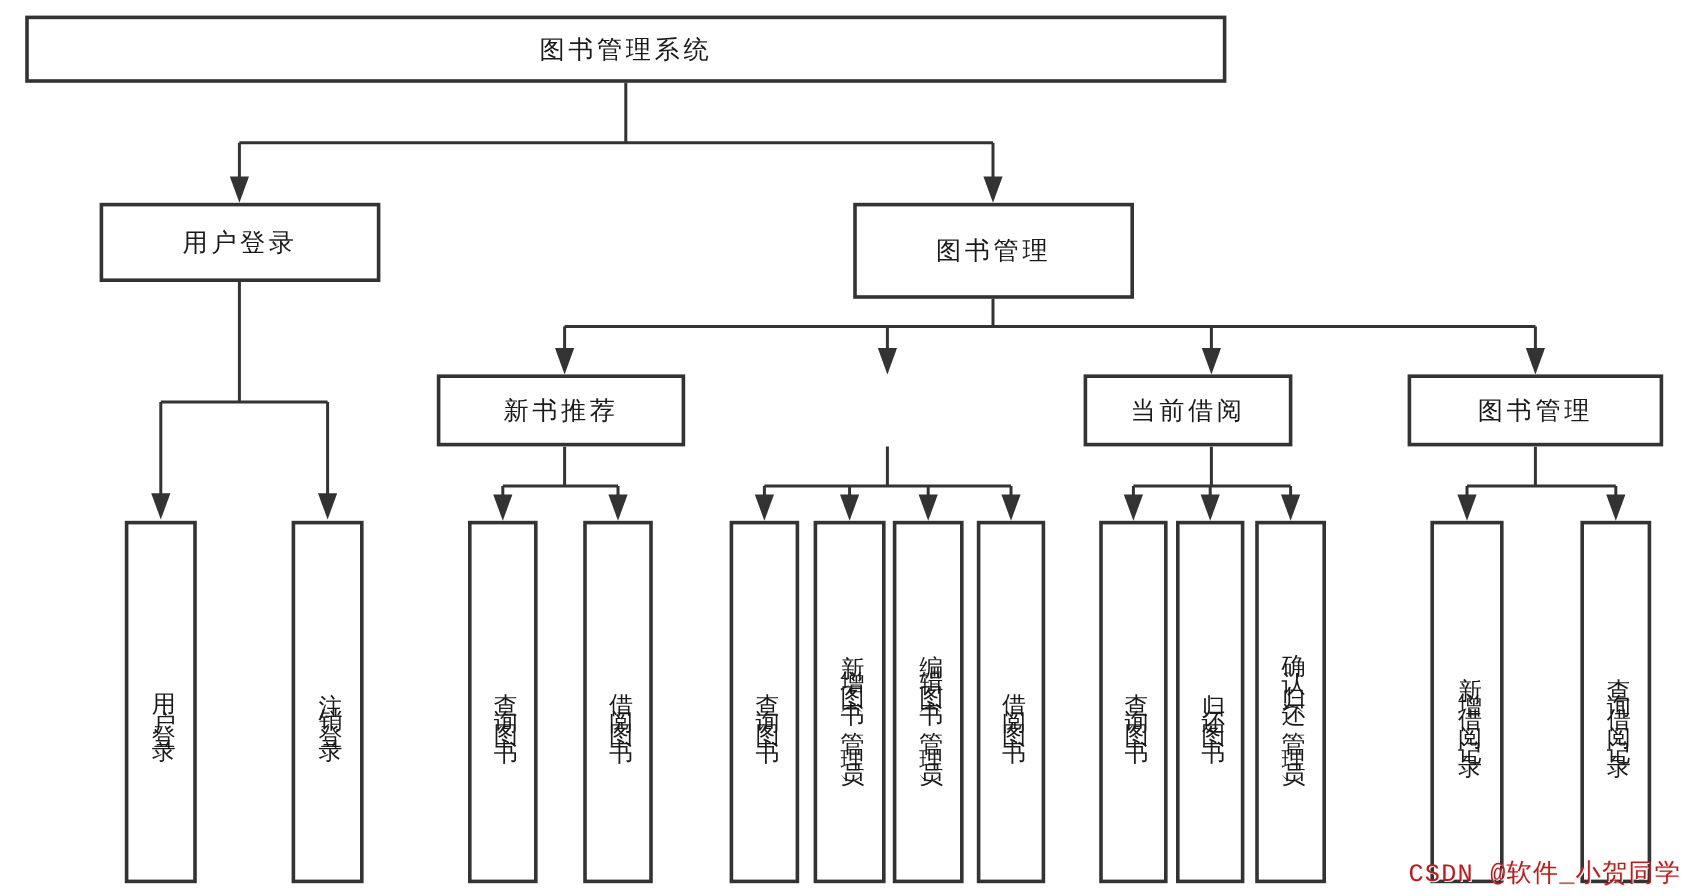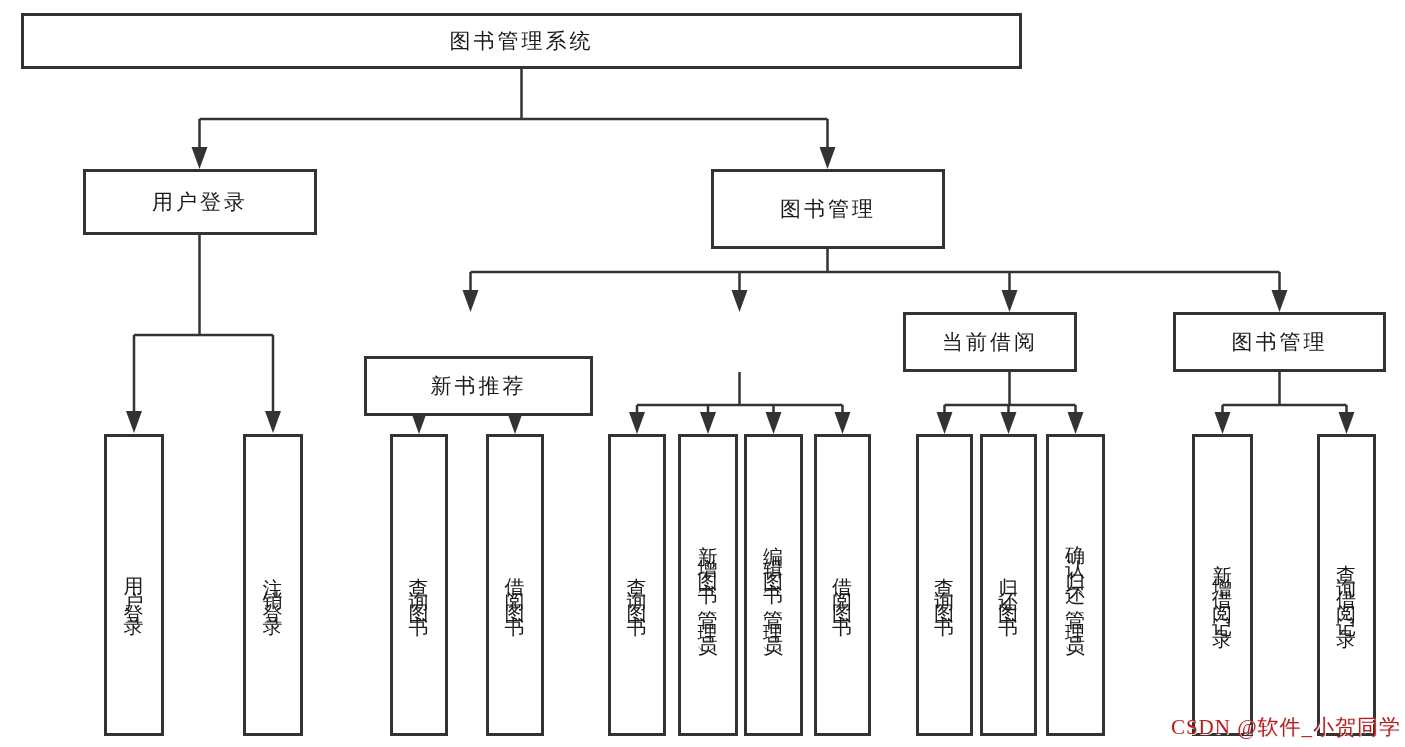--- a/index.html
+++ b/index.html
@@ -1,21 +1,21 @@
 <!DOCTYPE html>
 <html><head>
 <meta charset="utf-8">
 <style>
   html, body { margin: 0; padding: 0; background: #ffffff; }
   .canvas {
     position: relative;
     width: 1405px;
     height: 747px;
     background: #ffffff;
-    font-family: Liberation Serif, serif;
+    font-family: Liberation Mono, monospace;
     overflow: hidden;
   }
   svg.wires { position: absolute; left: 0; top: 0; width: 1405px; height: 747px; }
   svg.wires path { stroke: #333333; stroke-width: 2.5; fill: none; }
   svg.wires polygon { fill: #333333; stroke: none; }
 
   .node {
     position: absolute;
     box-sizing: border-box;
     border: 3px solid #333333;
@@ -35,21 +35,21 @@
     letter-spacing: 13px;
     line-height: 1;
     padding-top: 6px;
   }
 
   
   .n-root { left: 21px;  top: 13px;  width: 1001px; height: 56px; }
   .n-l2-0 { left: 83px;  top: 169px; width: 234px;  height: 66px; }
   .n-l2-1 { left: 711px; top: 169px; width: 234px;  height: 80px; text-align: center; }
 
-  .n-l3-0 { left: 364px;  top: 312px; width: 229px; height: 60px; margin-top: 44px; }
+  .n-l3-0 { left: 364px;  top: 312px; width: 207px; height: 60px; }
   .n-l3-1 { left: 633px;  top: 312px; width: 213px; height: 60px; }
   .n-l3-2 { left: 903px;  top: 312px; width: 174px; height: 60px; }
   .n-l3-3 { left: 1173px; top: 312px; width: 213px; height: 60px; }
 
   .leaf { top: 434px; height: 302px; }
   .n-leaf-0  { left: 104px;  width: 60px; }
   .n-leaf-1  { left: 243px;  width: 60px; }
   .n-leaf-2  { left: 390px;  width: 58px; }
   .n-leaf-3  { left: 486px;  width: 58px; }
   .n-leaf-4  { left: 608px;  width: 58px; }

